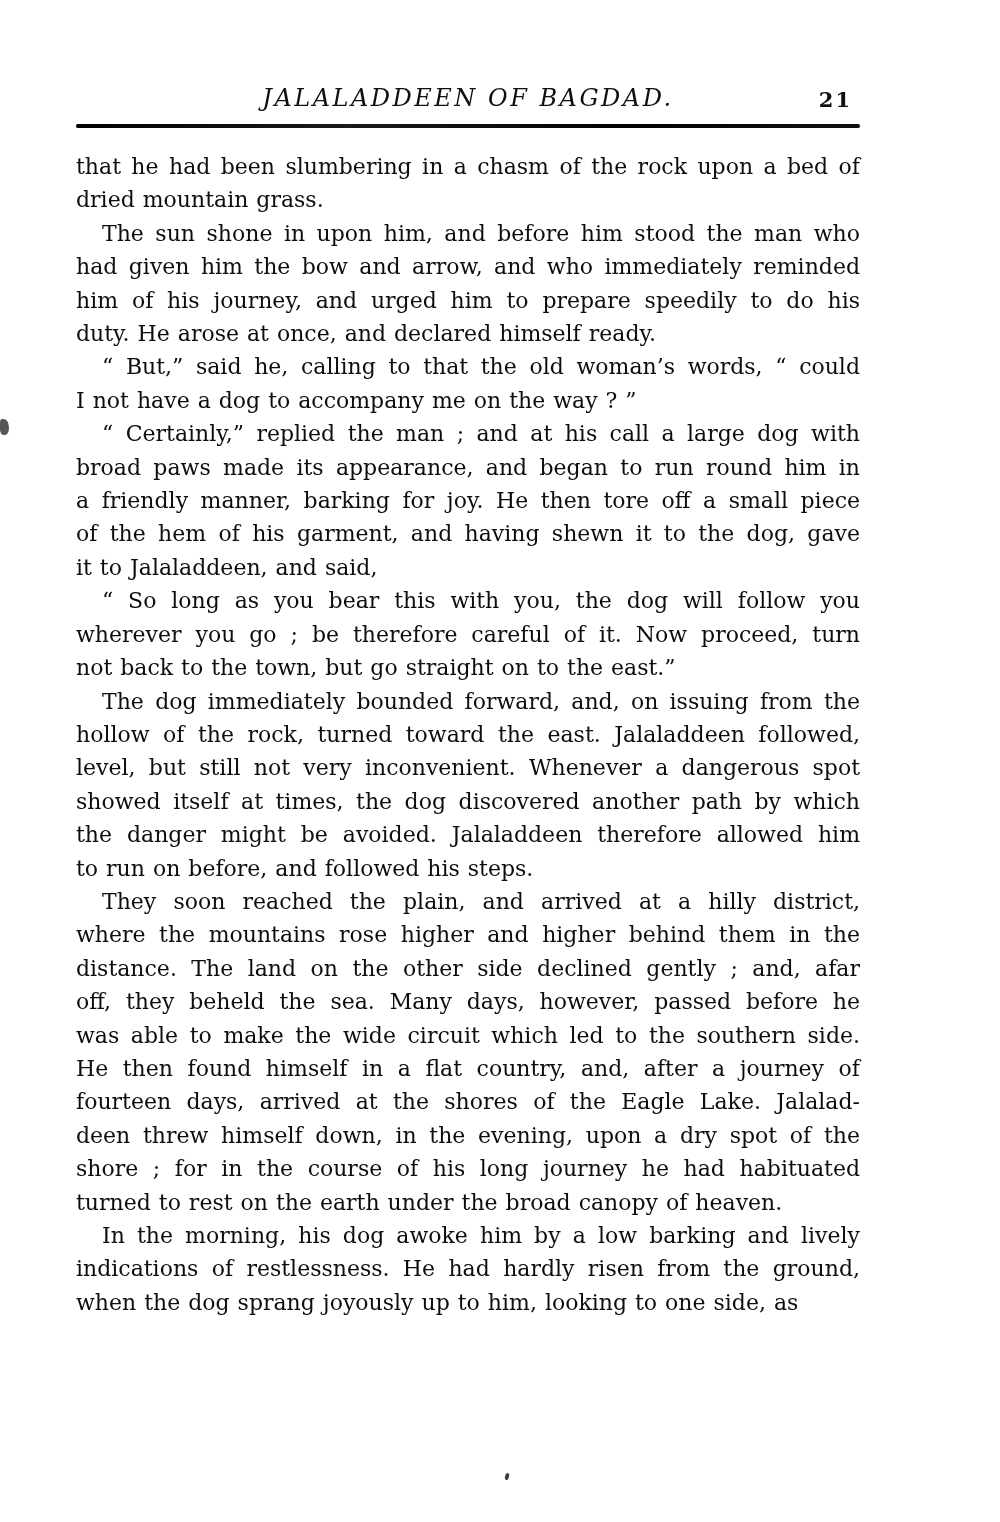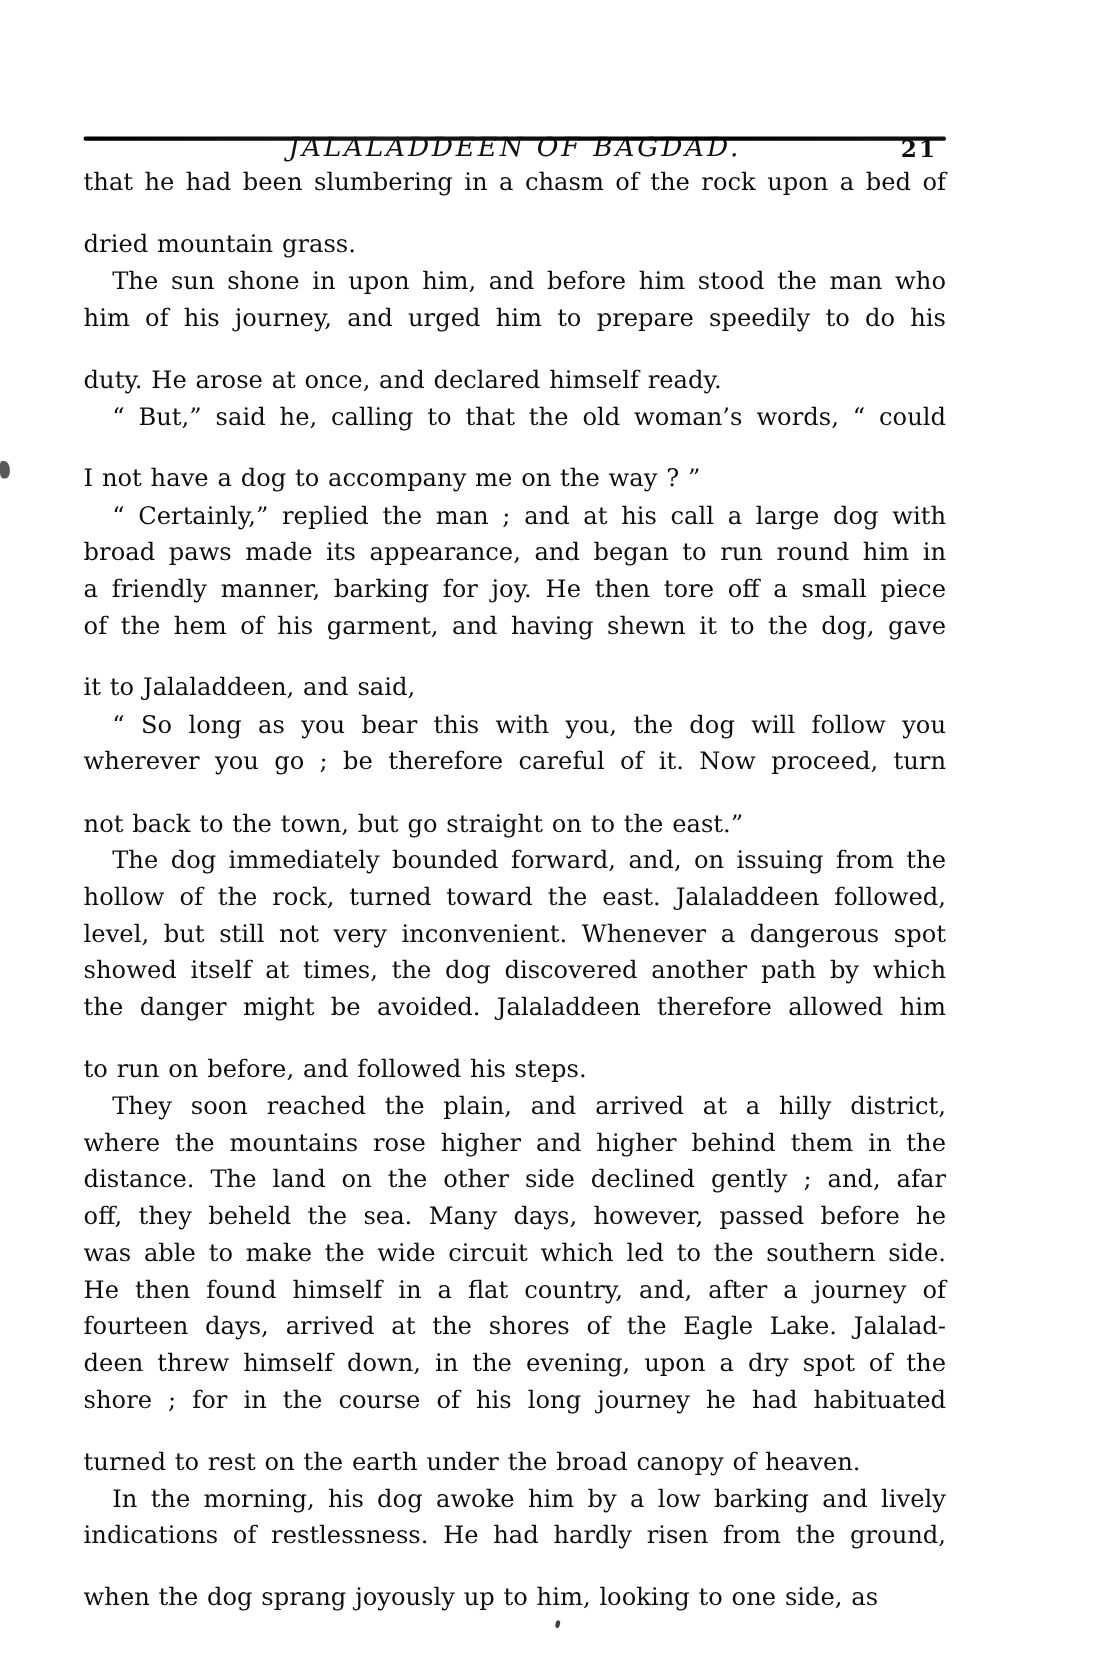--- a/index.html
+++ b/index.html
@@ -12,21 +12,20 @@
     font-family: "DejaVu Serif", serif;
     color: #0d0d0d;
     overflow: hidden;
   }
   .header {
     position: absolute;
     top: 84px;
     left: 76px;
     width: 784px;
     height: 34px;
-    margin-top: 36px;
   }
   .title {
     display: block;
     text-align: center;
     font-style: italic;
     font-size: 24px;
     letter-spacing: 2.5px;
     white-space: nowrap;
     color: #101010;
   }
@@ -55,21 +54,21 @@
     width: 784px;
     font-size: 22px;
     line-height: 33.4px;
     word-spacing: 1px;
   }
   .line {
     text-align: justify;
     text-align-last: justify;
   }
   .line.indent { text-indent: 26px; }
-  .line.para-end { text-align-last: left; margin-top: 23px; }
+  .line.para-end { text-align-last: left; }
   .scan-smudge {
     position: absolute;
     left: 0;
     top: 419px;
     width: 9px;
     height: 16px;
     background: #3a3a3a;
     border-radius: 30% 70% 55% 45%;
     opacity: 0.85;
   }
@@ -93,20 +92,21 @@
     <span class="title">JALALADDEEN OF BAGDAD.</span>
     <span class="page-number">21</span>
   </div>
 
   <div class="rule"></div>
 
   <div class="body-text">
       <div class="line">that he had been slumbering in a chasm of the rock upon a bed of</div>
       <div class="line para-end">dried mountain grass.</div>
       <div class="line indent">The sun shone in upon him, and before him stood the man who</div>
+      <div class="line">had given him the bow and arrow, and who immediately reminded</div>
       <div class="line">him of his journey, and urged him to prepare speedily to do his</div>
       <div class="line para-end">duty.  He arose at once, and declared himself ready.</div>
       <div class="line indent">“ But,” said he, calling to that the old woman’s words, “ could</div>
       <div class="line para-end">I not have a dog to accompany me on the way ? ”</div>
       <div class="line indent">“ Certainly,” replied the man ; and at his call a large dog with</div>
       <div class="line">broad paws made its appearance, and began to run round him in</div>
       <div class="line">a friendly manner, barking for joy.  He then tore off a small piece</div>
       <div class="line">of the hem of his garment, and having shewn it to the dog, gave</div>
       <div class="line para-end">it to Jalaladdeen, and said,</div>
       <div class="line indent">“ So long as you bear this with you, the dog will follow you</div>

